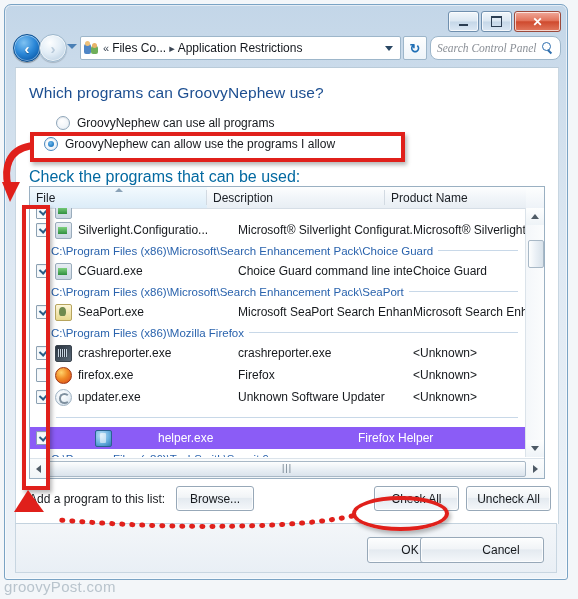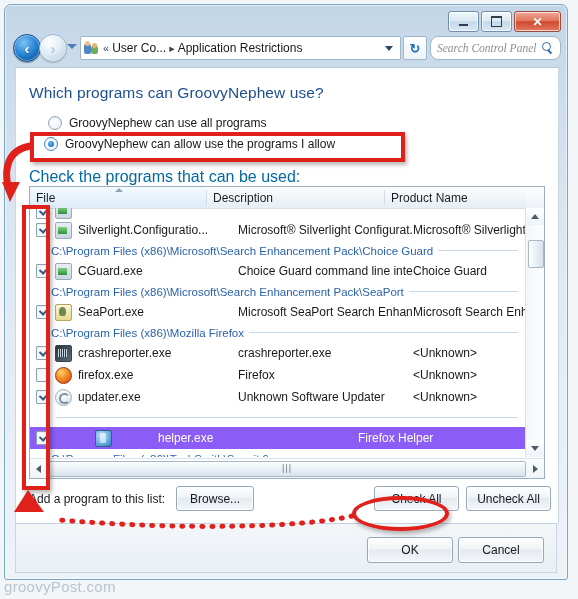--- a/index.html
+++ b/index.html
@@ -120,21 +120,21 @@
     border:1px solid #8fa6ba;flex:none;position:relative;
     box-shadow:0 1px 1px rgba(0,0,0,.07) inset;
   }
   .radio.on{border-color:#4a88bf;}
   .radio.on:after{
     content:"";position:absolute;left:3px;top:3px;width:6px;height:6px;border-radius:50%;
     background:radial-gradient(circle at 40% 35%,#6fb8ea 0%,#1f7ac4 70%,#14558c 100%);
   }
   .radio-label{font-size:12px;color:#16191d;margin-left:7px;white-space:nowrap;}
 
-  #r1{left:32px;top:48px;}
+  #r1{left:40px;top:48px;}
   #r2{left:28px;top:69px;}
 
   #sublabel{position:absolute;left:13px;top:100px;font-size:16px;color:#0369a1;white-space:nowrap;}
 
   
   #list{
     position:absolute;left:13px;top:118px;width:514px;height:291px;
     border:1px solid #9ab0c2;background:#ffffff;overflow:hidden;
   }
   #listhead{
@@ -241,21 +241,21 @@
   #check-all-button{position:absolute;left:358px;top:418px;width:83px;height:23px;}
   #uncheck-all-button{position:absolute;left:450px;top:418px;width:83px;height:23px;}
 
   
   #footer{
     position:absolute;left:10px;top:518px;width:542px;height:50px;
     background:linear-gradient(180deg,#f3f6f9 0%,#e9eff5 100%);
     border:1px solid #c8d6e1;border-top:1px solid #c3d2de;box-sizing:border-box;
   }
   #ok-button{position:absolute;right:103px;top:13px;width:84px;height:24px;}
-  #cancel-button{position:absolute;right:12px;top:13px;width:84px;height:24px;}
+  #cancel-button{position:absolute;right:12px;top:13px;width:84px;height:24px;padding-left:38px;}
 
   
   #anno{position:absolute;left:0;top:0;width:578px;height:599px;pointer-events:none;}
   .rbox{position:absolute;border:4px solid #e0201b;box-sizing:border-box;
         box-shadow:2px 3px 4px rgba(0,0,0,.28);}
   #ann-radio-box{left:30px;top:132px;width:375px;height:30px;}
   #ann-col-box{left:22px;top:205px;width:28px;height:285px;}
   #ann-check-ellipse{
     position:absolute;left:352px;top:496px;width:97px;height:35px;
     border:4px solid #e0201b;border-radius:50%;box-sizing:border-box;
@@ -297,21 +297,21 @@
       <div id="histdrop"></div>
 
       <div id="crumbbar">
         <span id="crumb-icon">
           <span class="cc" style="left:0;top:4px;width:7px;height:10px;background:#4f86c6;"></span>
           <span class="cc" style="left:1px;top:1px;width:5px;height:5px;border-radius:50%;background:#f0c27b;"></span>
           <span class="cc" style="left:7px;top:6px;width:7px;height:8px;background:#6fae5a;"></span>
           <span class="cc" style="left:8px;top:3px;width:5px;height:5px;border-radius:50%;background:#e8b268;"></span>
         </span>
         <span class="crumb-sep">«</span>
-        <span class="crumb-txt">User Co...</span>
+        <span class="crumb-txt">Files Co...</span>
         <span class="crumb-sep">▸</span>
         <span class="crumb-txt">Application Restrictions</span>
         <span id="crumb-drop"></span>
       </div>
 
       <div id="refreshbtn">
         <span>↻</span>
       </div>
 
       <div id="searchbox">

